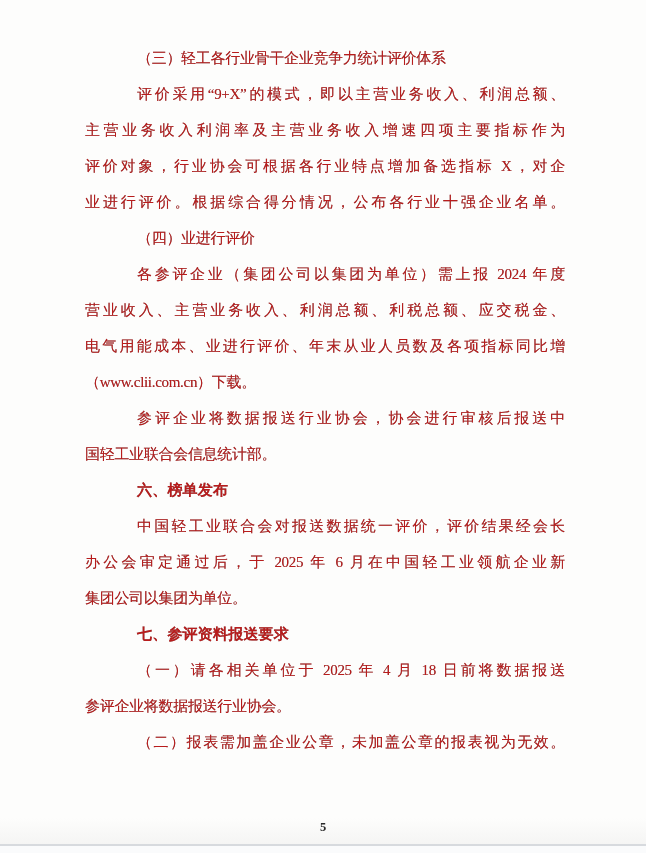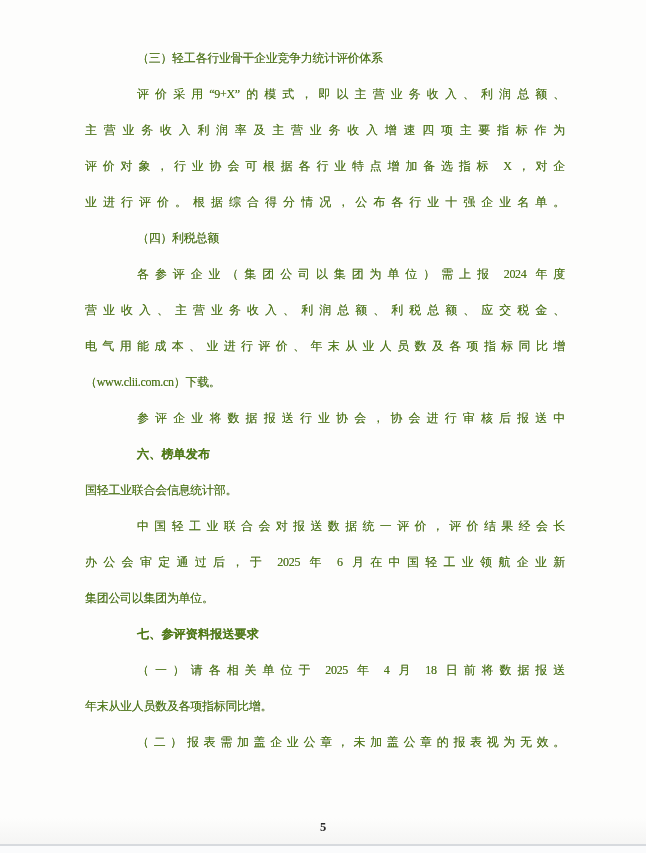--- a/index.html
+++ b/index.html
@@ -17,23 +17,23 @@
   }
   .textblock {
     position: absolute;
     left: 85px;
     top: 40px;
     width: 480px;
   }
   .line {
     height: 36px;
     line-height: 36px;
-    font-size: 12px;
+    font-size: 15px;
     letter-spacing: -0.3px;
-    color: #4d7c0f;
+    color: #b91c1c;
     white-space: nowrap;
     text-shadow: 0 0 0.6px rgba(40,40,40,0.55);
   }
   .indent { text-indent: 52px; }
   .fill {
     text-align: justify;
     text-align-last: justify;
   }
   .bold {
     font-family: "Liberation Sans", "DejaVu Sans", sans-serif;
@@ -73,33 +73,33 @@
 </head>
 <body>
 
 <div class="page">
   <div class="textblock">
     <div class="line indent">（三）轻工各行业骨干企业竞争力统计评价体系</div>
     <div class="line indent fill">评价采用“9+X”的模式，即以主营业务收入、利润总额、</div>
     <div class="line fill">主营业务收入利润率及主营业务收入增速四项主要指标作为</div>
     <div class="line fill">评价对象，行业协会可根据各行业特点增加备选指标 X，对企</div>
     <div class="line fill">业进行评价。根据综合得分情况，公布各行业十强企业名单。</div>
-    <div class="line indent">（四）利税总额</div>
+    <div class="line indent">（四）业进行评价</div>
     <div class="line indent fill">各参评企业（集团公司以集团为单位）需上报 2024 年度</div>
     <div class="line fill">营业收入、主营业务收入、利润总额、利税总额、应交税金、</div>
     <div class="line fill">电气用能成本、业进行评价、年末从业人员数及各项指标同比增</div>
     <div class="line">（www.clii.com.cn）下载。</div>
     <div class="line indent fill">参评企业将数据报送行业协会，协会进行审核后报送中</div>
+    <div class="line">国轻工业联合会信息统计部。</div>
     <div class="line indent bold">六、榜单发布</div>
-    <div class="line">国轻工业联合会信息统计部。</div>
     <div class="line indent fill">中国轻工业联合会对报送数据统一评价，评价结果经会长</div>
     <div class="line fill">办公会审定通过后，于 2025 年 6 月在中国轻工业领航企业新</div>
     <div class="line">集团公司以集团为单位。</div>
     <div class="line indent bold">七、参评资料报送要求</div>
     <div class="line indent fill">（一）请各相关单位于 2025 年 4 月 18 日前将数据报送</div>
-    <div class="line">年末从业人员数及各项指标同比增。</div>
+    <div class="line">参评企业将数据报送行业协会。</div>
     <div class="line indent fill">（二）报表需加盖企业公章，未加盖公章的报表视为无效。</div>
   </div>
 
   <div class="scan-shade"></div>
   <div class="pagenum">5</div>
   <div class="scan-edge"></div>
 </div>
 
 </body></html>

